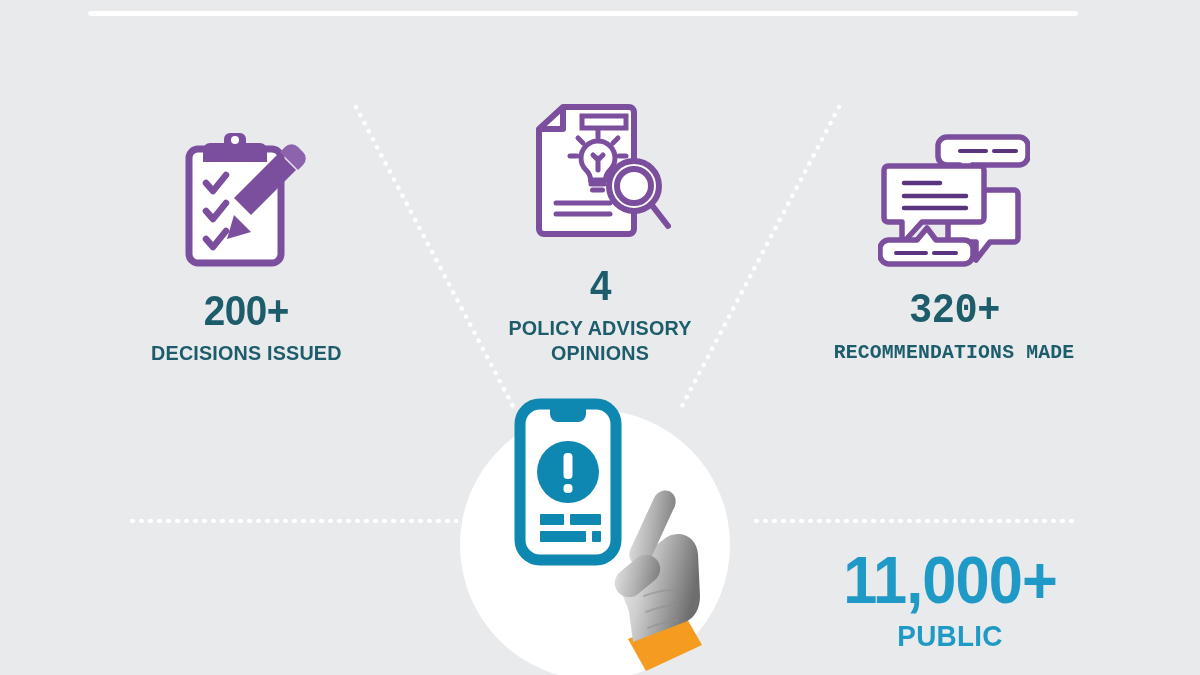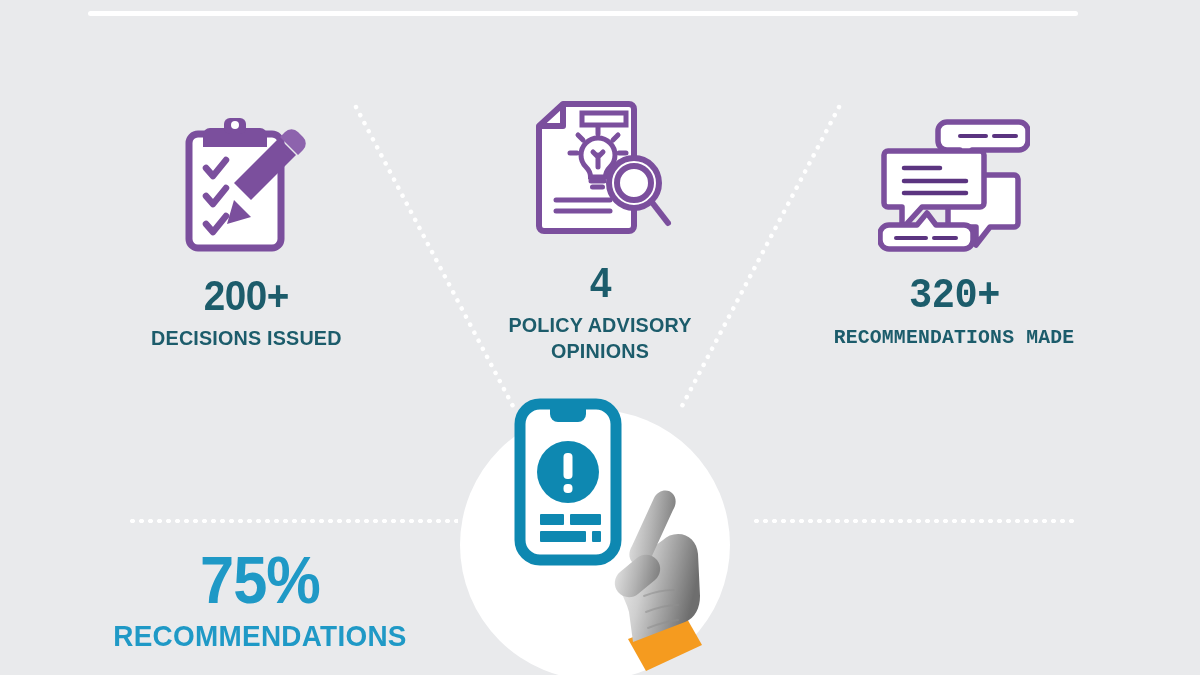--- a/index.html
+++ b/index.html
@@ -45,21 +45,21 @@
 
   
   .top-stats {
     position: absolute;
     left: 0;
     top: 96px;
     width: 1200px;
     height: 270px;
     display: flex;
     justify-content: center;
-    align-items: center;
+    align-items: flex-end;
   }
   .stat-col {
     width: 300px;
     display: flex;
     flex-direction: column;
     align-items: center;
   }
   .stat-col.col-left   { margin-right: 54px; }
   .stat-col.col-right  { margin-left: 54px; font-family: Liberation Mono, monospace; }
 
@@ -306,19 +306,19 @@
 
         <g fill="none" stroke="#8f8f8f" stroke-width="2" opacity="0.55" stroke-linecap="round">
           <path d="M44 120 c10 -4 20 -6 30 -6"></path>
           <path d="M46 136 c10 -4 22 -7 32 -7"></path>
           <path d="M48 152 c10 -4 20 -7 30 -8"></path>
         </g>
       </svg>
     </div>
   </div>
 
-  <div class="bottom-stat left">
-    <div class="bottom-value">75%</div>
-    <div class="bottom-label">RECOMMENDATIONS</div>
+
+  <div class="bottom-stat right">
+    <div class="bottom-value">11,000+</div>
+    <div class="bottom-label">PUBLIC</div>
   </div>
 
-
 </div>
 
 </body></html>

